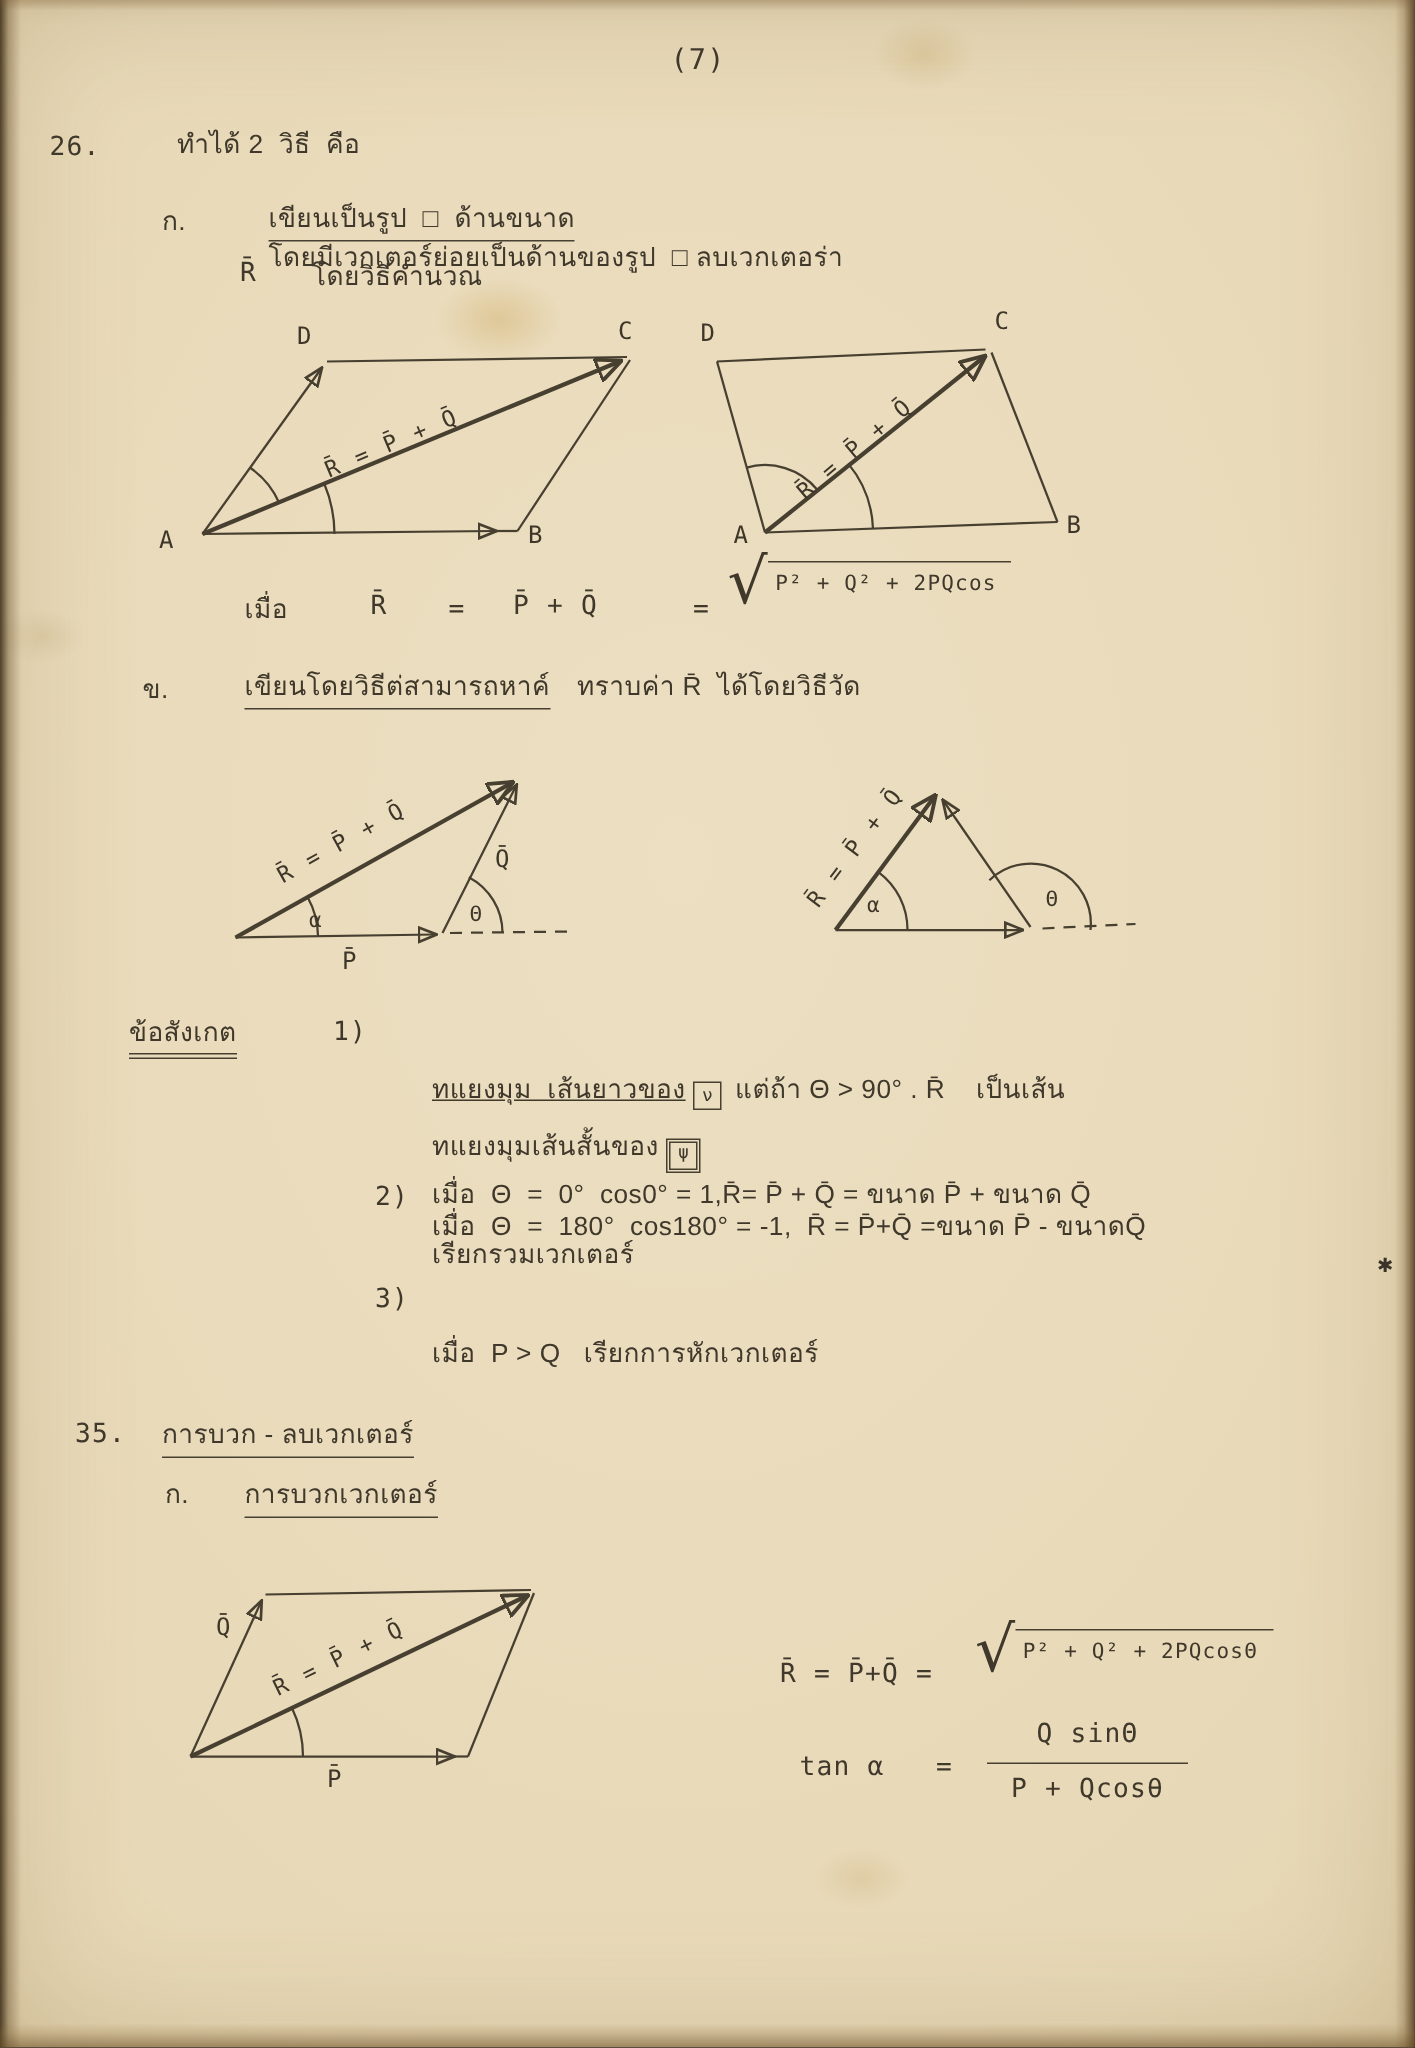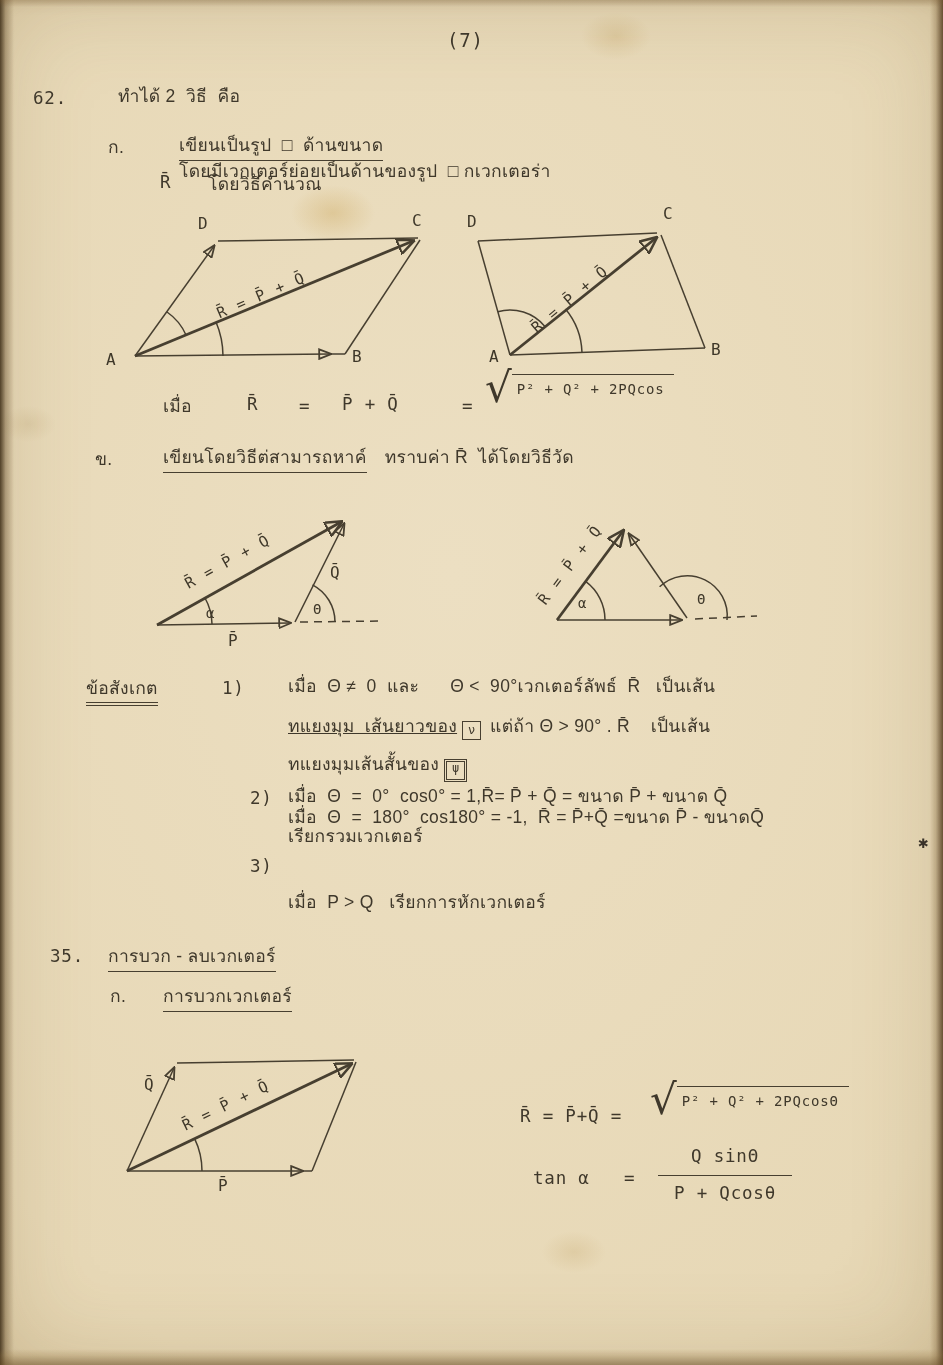--- a/index.html
+++ b/index.html
@@ -52,29 +52,29 @@
         <path d="M0,1 L10,5 L0,9 z" fill="#443c2d" stroke="none"></path>
       </marker>
       <marker id="mB" viewBox="0 0 10 10" refX="9" refY="5" markerWidth="6.5" markerHeight="6" orient="auto">
         <path d="M0,0.5 L10,5 L0,9.5 z" fill="#443c2d" stroke="none"></path>
       </marker>
     </defs>
   </svg>
 
   <div class="t mono" style="left:447px;top:29px;font-size:19px;">(7)</div>
 
-  <div class="t mono" style="left:33px;top:88px;">62.</div>
+  <div class="t mono" style="left:33px;top:88px;">26.</div>
   <div class="row" style="left:100px;top:86px;">
     <span class="t" style="position:static;margin-left:18px;">ทำได้ 2  วิธี  คือ</span>
   </div>
 
   <div class="t" style="left:108px;top:137px;">ก.</div>
   <div class="row" style="left:163px;top:135px;flex-direction:column;">
     <span class="t u" style="position:static;">เขียนเป็นรูป  □  ด้านขนาด</span>
-    <span class="t" style="position:static;margin-left:16px;">โดยมีเวกเตอร์ย่อยเป็นด้านของรูป  □ กเวกเตอร่า</span>
+    <span class="t" style="position:static;margin-left:16px;">โดยมีเวกเตอร์ย่อยเป็นด้านของรูป  □ ลบเวกเตอร่า</span>
   </div>
   <div class="t mono" style="left:160px;top:172px;">R̄</div>
   <div class="t" style="left:208px;top:174px;">โดยวิธีคำนวณ</div>
 
   <svg width="360" height="170" style="left:100px;top:208px;">
     <line x1="35" y1="148" x2="114" y2="38" marker-end="url(#mA)"></line>
     <line x1="35" y1="148" x2="230" y2="146" marker-end="url(#mA)"></line>
     <line x1="230" y1="146" x2="245" y2="146"></line>
     <line x1="118" y1="33" x2="318" y2="30"></line>
     <line x1="245" y1="146" x2="320" y2="32"></line>
@@ -140,21 +140,20 @@
     <line class="thick" x1="32" y1="134" x2="98" y2="45" marker-end="url(#mB)"></line>
     <path d="M 60.6 95.4 A 48 48 0 0 1 80 134"></path>
     <path d="M 134.6 100.8 A 40 40 0 0 1 202 134"></path>
     <text class="rl" x="49" y="82" text-anchor="middle" transform="rotate(-53 49 82)">R̄ = P̄ + Q̄</text>
     <text x="53" y="122" style="font-size:14px">α</text>
     <text x="172" y="118" style="font-size:14px">Θ</text>
   </svg>
 
   <div class="t uu" style="left:86px;top:678px;">ข้อสังเกต</div>
   <div class="t mono" style="left:222px;top:678px;">1)</div>
-  <div class="t" style="left:288px;top:676px;">เมื่อ  Θ ≠  0  และ      Θ &lt;  90°เวกเตอร์ลัพธ์  R̄   เป็นเส้น</div>
   <div class="row" style="left:288px;top:716px;">
     <span class="t" style="position:static;text-decoration:underline;">ทแยงมุม  เส้นยาวของ</span>
     <span class="sym-box">ν</span>
     <span class="t" style="position:static;margin-left:4px;">แต่ถ้า Θ &gt; 90° . R̄    เป็นเส้น</span>
   </div>
   <div class="row" style="left:288px;top:754px;">
     <span class="t" style="position:static;">ทแยงมุมเส้นสั้นของ</span>
     <span class="sym-box dotted">ψ</span>
   </div>
   <div class="t mono" style="left:250px;top:788px;">2)</div>

